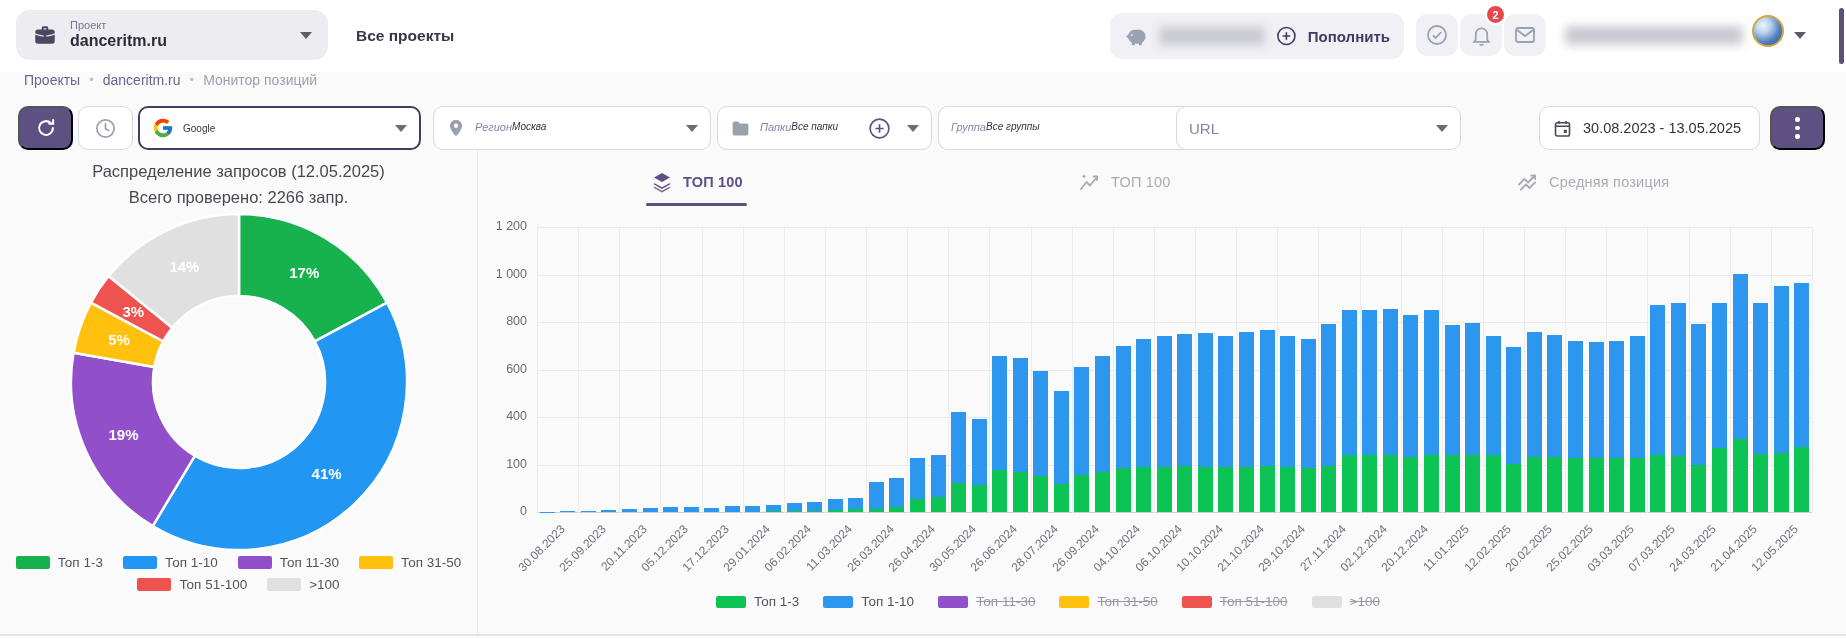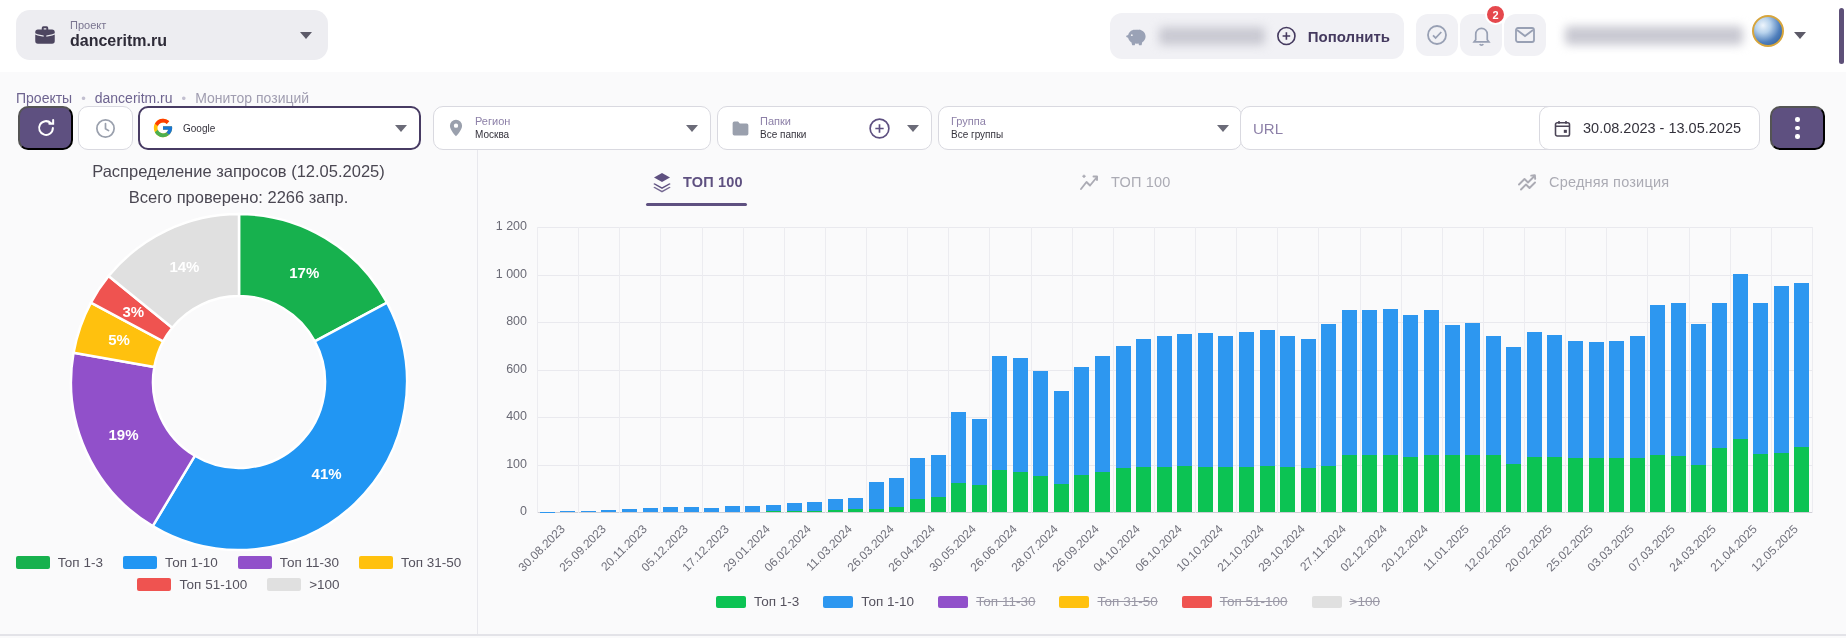--- a/index.html
+++ b/index.html
@@ -33,36 +33,36 @@
     display:flex; align-items:center; justify-content:center; z-index:3; }
   .account-blur { position:absolute; left:1565px; top:26px; width:178px; height:19px; }
   .avatar { position:absolute; left:1752px; top:15px; width:32px; height:32px; border-radius:50%;
     border:2px solid #d7a53c; cursor:pointer;
     background:radial-gradient(circle at 32% 30%, #eef5fc 0%, #b7d2ec 28%, #4f7fbc 62%, #27538c 100%); }
   .acct-caret { position:absolute; left:1794px; top:32px; }
   .scroll-thumb { position:absolute; right:2px; top:8px; width:5px; height:56px;
     background:#5d5078; border-radius:3px; z-index:5; }
 
   
-  .breadcrumb { height:34px; display:flex; align-items:flex-end; padding-left:16px;
+  .breadcrumb { height:34px; display:flex; align-items:flex-start; padding-left:24px;
     font-size:14px; }
   .breadcrumb .link { color:#6e6490; cursor:pointer; }
   .breadcrumb .current { color:#a09db0; }
   .breadcrumb .sep { color:#c2bfd0; margin:0 9px; font-size:13px; }
 
   
   .filterbar { position:relative; height:44px; }
   .fbtn, .ffield { position:absolute; top:0; height:44px; border-radius:10px; background:#fff;
     display:flex; align-items:center; cursor:pointer; }
   .fbtn { justify-content:center; }
   .btn-primary { background:#5e5080; }
   .btn-outline { border:1.5px solid #d9d9e0; }
   .ffield { border:1.5px solid #d9d9e0; padding:0 12px; gap:9px; }
   .ffield .caret { margin-left:auto; border-top-color:#6b6b78; }
-  .f-lines { display:flex; flex-direction:column; line-height:1.2; }
+  .f-lines { display:flex; line-height:1.2;font-style:italic; }
   .f-label { font-size:11px; color:#8d80a8; }
   .f-value { font-size:10px; color:#34323c; }
   .f-placeholder { font-size:15px; color:#8d80a8; }
   .google-field { border:2px solid #473b63; }
   .kebab-dots { display:flex; flex-direction:column; gap:4px; }
   .kebab-dots i { width:4.5px; height:4.5px; border-radius:50%; background:#fff; }
 
   
   main { display:flex; height:486px; border-bottom:2px solid #e3e3e8; }
   .left-panel { width:478px; border-right:1px solid #e8e8ed; position:relative; }
@@ -104,20 +104,21 @@
     <svg width="26" height="26" viewBox="0 0 24 24">
       <path fill="#4d4660" d="M9 5.5A1.5 1.5 0 0 1 10.5 4h3A1.5 1.5 0 0 1 15 5.5V7h3.5A2.5 2.5 0 0 1 21 9.5v8a2.5 2.5 0 0 1-2.5 2.5h-13A2.5 2.5 0 0 1 3 17.5v-8A2.5 2.5 0 0 1 5.5 7H9V5.5zm1.8.2V7h2.4V5.7h-2.4zM3 11.6c2.8 1.3 5.9 2 9 2s6.2-.7 9-2v-1.2c-2.8 1.3-5.9 2-9 2s-6.2-.7-9-2v1.2z"></path>
       <rect x="10.8" y="11.6" width="2.4" height="2.4" rx="0.6" fill="#4d4660"></rect>
     </svg>
     <div class="ps-text">
       <span class="ps-label">Проект</span>
       <span class="ps-value">danceritm.ru</span>
     </div>
     <span class="caret"></span>
   </div>
+  <div class="all-projects">Все проекты</div>
 
   <div class="balance-pill">
     <svg width="26" height="26" viewBox="0 0 24 24">
       <path fill="#9aa2b6" d="M12.5 5.5c4.7 0 8.5 3 8.5 7 0 2.3-1.3 4.3-3.3 5.6l-.5 2.4a.8.8 0 0 1-.8.6h-1.2a.8.8 0 0 1-.8-.6l-.2-1.1a11 11 0 0 1-3.4 0l-.2 1.1a.8.8 0 0 1-.8.6H8.6a.8.8 0 0 1-.8-.6l-.5-2.3C5.4 17 4.3 15.4 4 13.6l-1.3-.4a.9.9 0 0 1-.6-.9c0-.4.3-.8.7-.9l1.3-.3c.6-3.3 4-5.6 8.4-5.6z"></path>
       <path fill="#f1f1f5" d="M10 5.9l4.6-.1c.4-1.2-.3-2.3-1.2-2.3-.5 0-.8.3-1.1.3-.3 0-.7-.3-1.2-.3-.9 0-1.6 1.2-1.1 2.4z"></path>
       <circle cx="7.6" cy="11.2" r="0.9" fill="#f1f1f5"></circle>
     </svg>
     <div class="blur-block balance-blur"></div>
     <svg width="24" height="24" viewBox="0 0 24 24" fill="none" stroke="#453a5f" stroke-width="1.7">
       <circle cx="12" cy="12" r="9"></circle>
@@ -212,21 +213,21 @@
   </div>
 
   <div class="ffield" style="left:938px;width:304px">
     <div class="f-lines">
       <span class="f-label">Группа</span>
       <span class="f-value">Все группы</span>
     </div>
     <span class="caret"></span>
   </div>
 
-  <div class="ffield" style="left:1240px;width:340px">
+  <div class="ffield" style="left:1176px;width:285px">
     <span class="f-placeholder">URL</span>
     <span class="caret"></span>
   </div>
 
   <div class="ffield" style="left:1539px;width:221px;gap:10px">
     <svg width="21" height="21" viewBox="0 0 24 24" fill="none" stroke="#4b4556" stroke-width="1.8">
       <rect x="4" y="5.5" width="16" height="15" rx="2"></rect>
         <path d="M8 3.5v3M16 3.5v3M4 9.5h16"></path>
       <rect x="13.5" y="13.5" width="3.5" height="3.5" fill="#4b4556" stroke="none"></rect>
     </svg>

